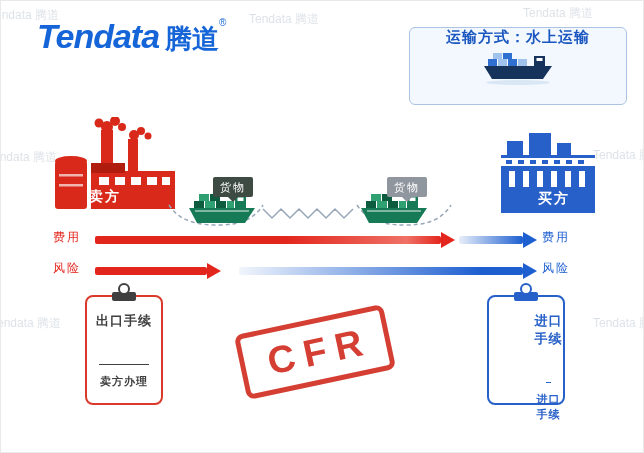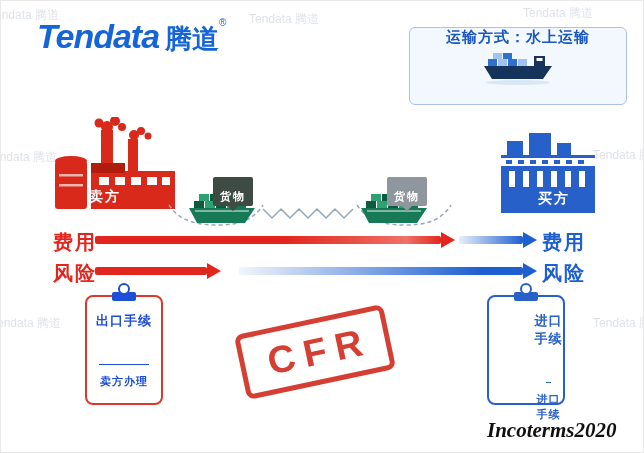--- a/index.html
+++ b/index.html
@@ -21,54 +21,54 @@
   .transport-box { position:absolute; left:408px; top:26px; width:218px; height:78px;
        background:#f2f8fd; border:1px solid #aac4e2; border-radius:6px;
        display:flex; flex-direction:column; align-items:center; }
   .transport-title { color:#1a56c0; font-weight:700; font-size:15px; letter-spacing:1px; }
   .transport-ship { margin-top:4px; }
 
   
   .abs { position:absolute; }
   .scene-label { position:absolute; color:#ffffff; font-size:14px; font-weight:700;
                  letter-spacing:2px; z-index:4; }
-  .cargo-tag { position:absolute; z-index:6; color:#fff; font-size:11px; font-weight:700;
-               letter-spacing:2px; padding:12px 7px 2px; border-radius:2px; }
+  .cargo-tag { position:absolute; z-index:6; color:#fff; font-size:11px; font-weight:400;
+               letter-spacing:2px; padding:3px 7px 2px; border-radius:2px; }
   .cargo-tag::after { content:""; position:absolute; left:50%; bottom:-5px;
        transform:translateX(-50%); width:0; height:0;
        border-left:5px solid transparent; border-right:5px solid transparent;
        border-top:5px solid; border-top-color:inherit; }
   .tag-dark  { background:#3d4b42; border-top-color:#3d4b42; }
   .tag-gray  { background:#8f969e; border-top-color:#8f969e; }
   .tag-dark::after { border-top-color:#3d4b42; }
   .tag-gray::after { border-top-color:#8f969e; }
 
   
-  .row-label { position:absolute; font-size:20px; font-weight:700; letter-spacing:2px; }
+  .row-label { position:absolute; font-size:12px; font-weight:400; letter-spacing:2px; }
   .red-text  { color:#e3261d; }
   .blue-text { color:#1e5fd0; }
   .bar { position:absolute; height:8px; border-radius:2px; }
   .head { position:absolute; width:0; height:0;
           border-top:8px solid transparent; border-bottom:8px solid transparent; }
   .bar-cost-red  { left:94px;  top:235px; width:346px;
        background:linear-gradient(90deg,#e3261d 0%,#e3261d 55%,#ef7166 90%,#e3261d 100%); }
   .head-cost-red { left:440px; top:231px; border-left:14px solid #e3261d; }
   .bar-cost-blue { left:458px; top:235px; width:64px;
        background:linear-gradient(90deg,rgba(30,95,208,.10),#1e5fd0); }
   .head-cost-blue{ left:522px; top:231px; border-left:14px solid #1e5fd0; }
   .bar-risk-red  { left:94px;  top:266px; width:112px; background:#e3261d; }
   .head-risk-red { left:206px; top:262px; border-left:14px solid #e3261d; }
   .bar-risk-blue { left:238px; top:266px; width:284px;
        background:linear-gradient(90deg,rgba(30,95,208,.06),#1e5fd0 85%); }
   .head-risk-blue{ left:522px; top:262px; border-left:14px solid #1e5fd0; }
 
   
   .card { position:absolute; width:78px; height:110px; border:2px solid; border-radius:8px;
           background:#fff; text-align:center; }
-  .card.red  { border-color:#d93a2b; color:#1d4ed8; }
+  .card.red  { border-color:#d93a2b; color:#404040; }
   .card.blue { border-color:#2760c8; color:#2760c8; }
   .clip { position:absolute; top:-5px; left:50%; transform:translateX(-50%);
           width:24px; height:9px; background:currentColor; border-radius:2px; }
   .clip::before { content:""; position:absolute; top:-9px; left:50%;
           transform:translateX(-50%); width:8px; height:8px; background:#fff;
           border:2px solid currentColor; border-radius:50%; }
   .card-title { margin-top:15px; font-size:13px; font-weight:700; letter-spacing:1px; }
   .card-line  { margin:34px 12px 0; border-top:1.5px solid currentColor; }
   .card-sub   { margin-top:9px; font-size:11px; font-weight:700; letter-spacing:1px;font-family:Liberation Mono, monospace; }
 
@@ -231,15 +231,14 @@
 
   <div class="card blue" style="left:486px; top:294px;padding-left:45px;">
     <div class="clip"></div>
     <div class="card-title">进口手续</div>
     <div class="card-line"></div>
     <div class="card-sub">进口手续</div>
   </div>
 
   <div class="stamp">CFR</div>
 
-  <div class="footer">Incoterms2020</div>
 
 </div>
 
 </body></html>

